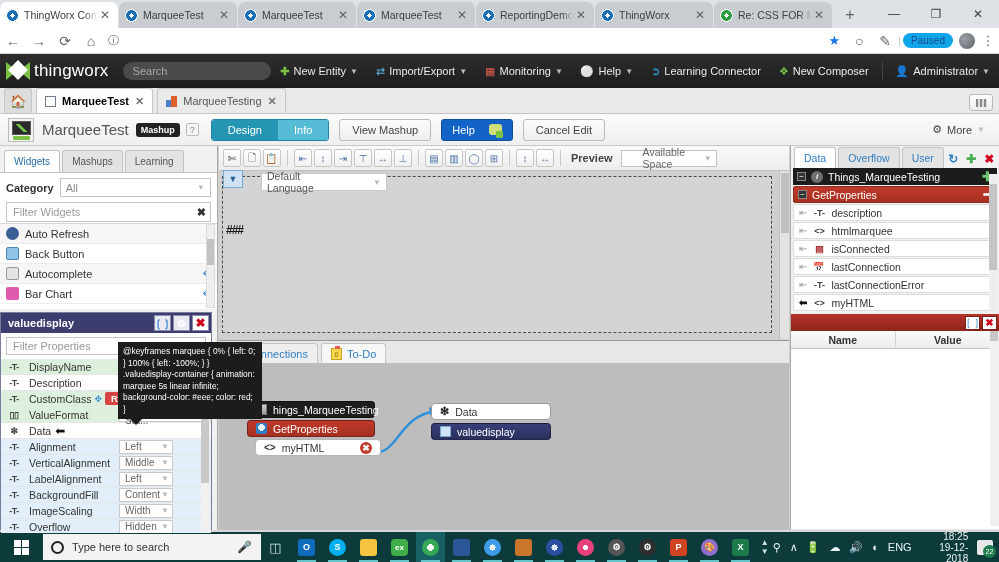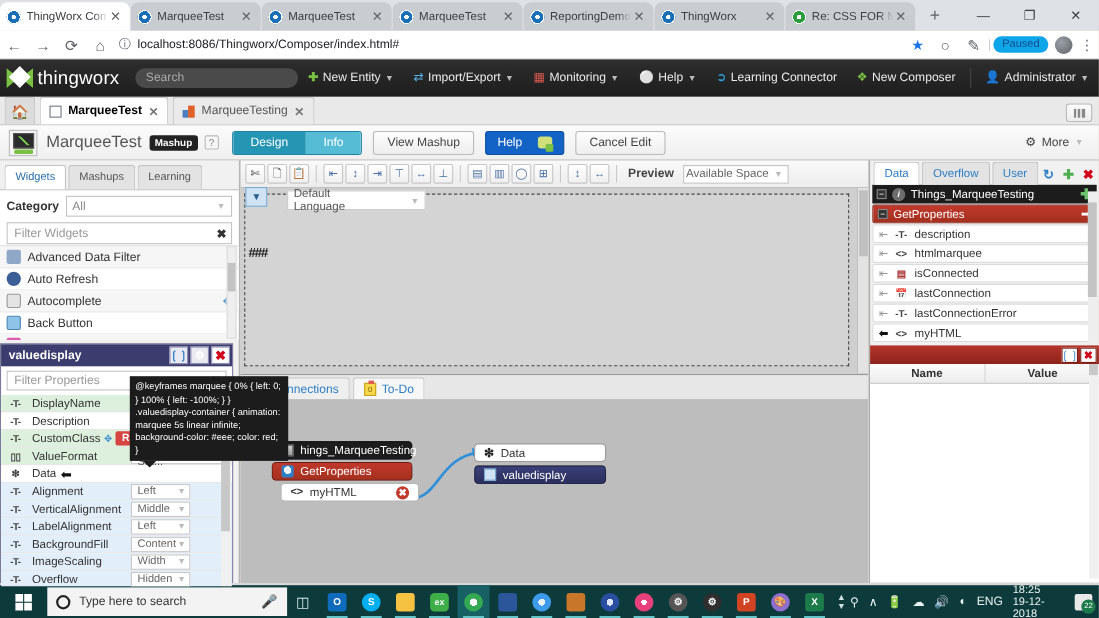--- a/index.html
+++ b/index.html
@@ -354,21 +354,21 @@
     background: linear-gradient(#fff,#f0f0f0);
     display: flex; align-items: center; justify-content: center;
     font-size: 10px; color: #4a6fa5;
   }
   .tbtn.dark { color: #333; }
   .tsep { width: 1px; height: 16px; background: #c9c9c9; margin: 0 4px; }
   .preview-label { font-size: 11px; font-weight: bold; color: #444; margin: 0 6px 0 4px; }
   .preview-sel {
     border: 1px solid #c3c3c3; background: #fff; height: 17px; width: 96px;
     display: flex; align-items: center; justify-content: space-between;
-    padding: 0 4px 0 2px; font-size: 10.5px; color: #666;
+    padding: 0 4px 0 21px; font-size: 10.5px; color: #666;
   }
   .lang-sel {
     position: absolute; left: 42px; top: 27px; width: 126px; height: 18px;
     background: #fff; border: 1px solid #c9c9c9;
     display: flex; align-items: center; justify-content: space-between;
     padding: 0 5px; font-size: 10.5px; color: #555; z-index: 12; gap: 26px;
   }
   .lang-arrow {
     position: absolute; left: 223px; top: 170px; width: 20px; height: 18px;
     background: #cfe3f5; border: 1px solid #7aa9cf; display: flex;
@@ -542,21 +542,21 @@
     width: 29px; height: 30px; display: flex; align-items: center; justify-content: center;
     position: relative;
   }
   .tb-app .sq { width: 17px; height: 17px; border-radius: 3px; display:flex;align-items:center;justify-content:center;
      font-size: 9px; font-weight: bold; color: #fff; }
   .tb-app.active { background: #176063; }
   .tb-app .ul { position: absolute; bottom: 0; left: 5px; width: 19px; height: 2px; background: #63c5c8; }
   .tb-updown { width: 16px; display: flex; flex-direction: column; align-items: center;
      justify-content: center; color: #cfe3e3; font-size: 8px; line-height: 9px; margin-left: 2px; }
   .tray { margin-left: auto; display: flex; align-items: center; gap: 9px; padding-right: 6px; color: #eaf3f3; font-size: 11px; }
-  .clock { text-align: left; font-size: 10px; line-height: 11px; }
+  .clock { text-align: right; font-size: 10px; line-height: 11px; }
   .notif {
     width: 17px; height: 15px; background: #e8e8e8; border-radius: 2px; position: relative;
   }
   .notif .cnt {
     position: absolute; right: -3px; bottom: -3px; width: 13px; height: 13px; border-radius: 50%;
     background: #1d7a4a; color: #fff; font-size: 7px; display: flex; align-items: center; justify-content: center;
   }
 </style>
 </head>
 <body>
@@ -607,21 +607,20 @@
     </div>
   </div>
 
   <div class="chrome-toolbar">
     <div class="nav-icon">←</div>
     <div class="nav-icon">→</div>
     <div class="nav-icon">⟳</div>
     <div class="nav-icon">⌂</div>
     <div class="omnibox">
       <span class="secinfo">ⓘ</span>
-      <span class="urltext">localhost:8086/Thingworx/Composer/index.html#</span>
     </div>
     <div class="tb-right">
       <span class="star">★</span>
       <span class="nav-icon">○</span>
       <span class="nav-icon">✎</span>
       <span style="color:#ccc;">|</span>
       <span class="paused-pill">Paused</span>
       <span class="avatar-circ"></span>
       <span class="kebab">⋮</span>
     </div>
@@ -728,35 +727,31 @@
       </span>
     </div>
     <div class="filter-row">
       <div class="filter-box">
         <span>Filter Widgets</span>
         <span class="x-red">✖</span>
       </div>
     </div>
     <div class="wlist">
       <div class="wrow">
-        <span class="wico" style="background:#8fa8c8;"></span>
-        <span>Advanced Data Filter</span>
-      </div>
-      <div class="wrow">
         <span class="wico" style="background:#3b5e96;border-radius:50%;"></span>
         <span>Auto Refresh</span>
+      </div>
+      <div class="wrow">
+        <span class="wico" style="background:#8fc4e8;border:1px solid #4b86b4;"></span>
+        <span>Back Button</span>
       </div>
       <div class="wrow">
         <span class="wico" style="background:#e4e4e4;border:1px solid #999;"></span>
         <span>Autocomplete</span>
         <span class="wmove">✥</span>
-      </div>
-      <div class="wrow">
-        <span class="wico" style="background:#8fc4e8;border:1px solid #4b86b4;"></span>
-        <span>Back Button</span>
       </div>
       <div class="wrow">
         <span class="wico" style="background:#e05ab0;"></span>
         <span>Bar Chart</span>
         <span class="wmove">✥</span>
       </div>
     </div>
     <div class="wscroll">
         <div class="thumb"></div>
       </div>

